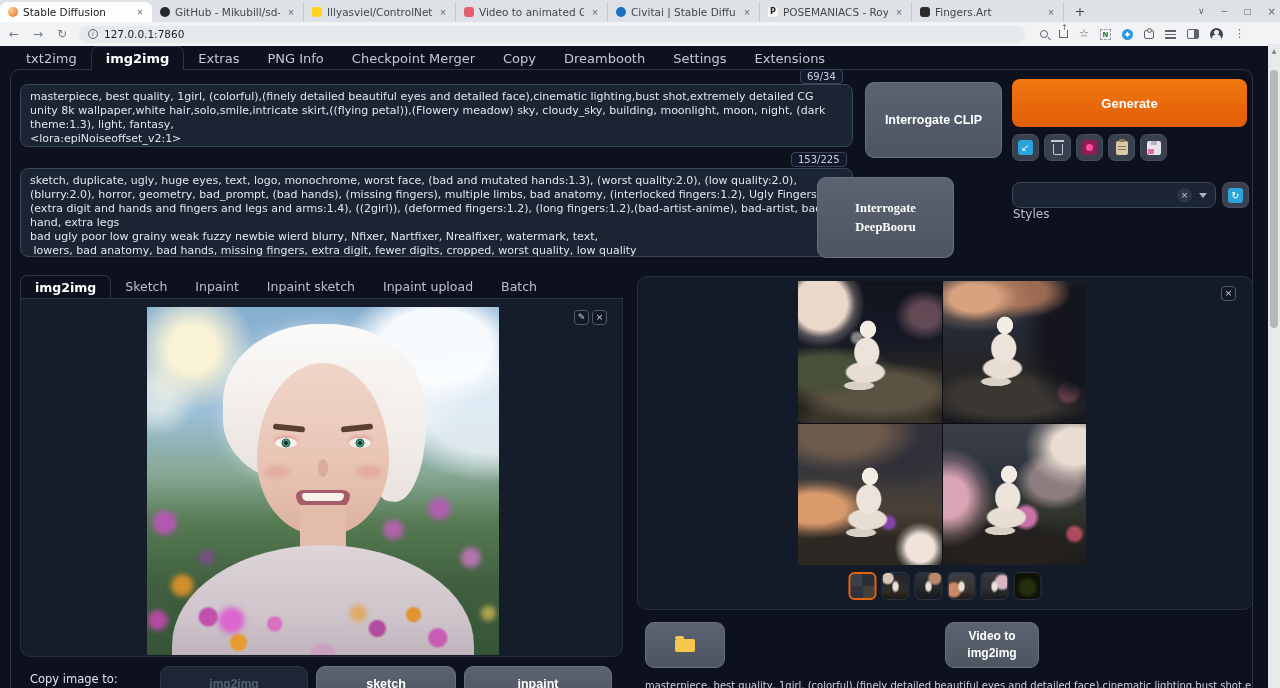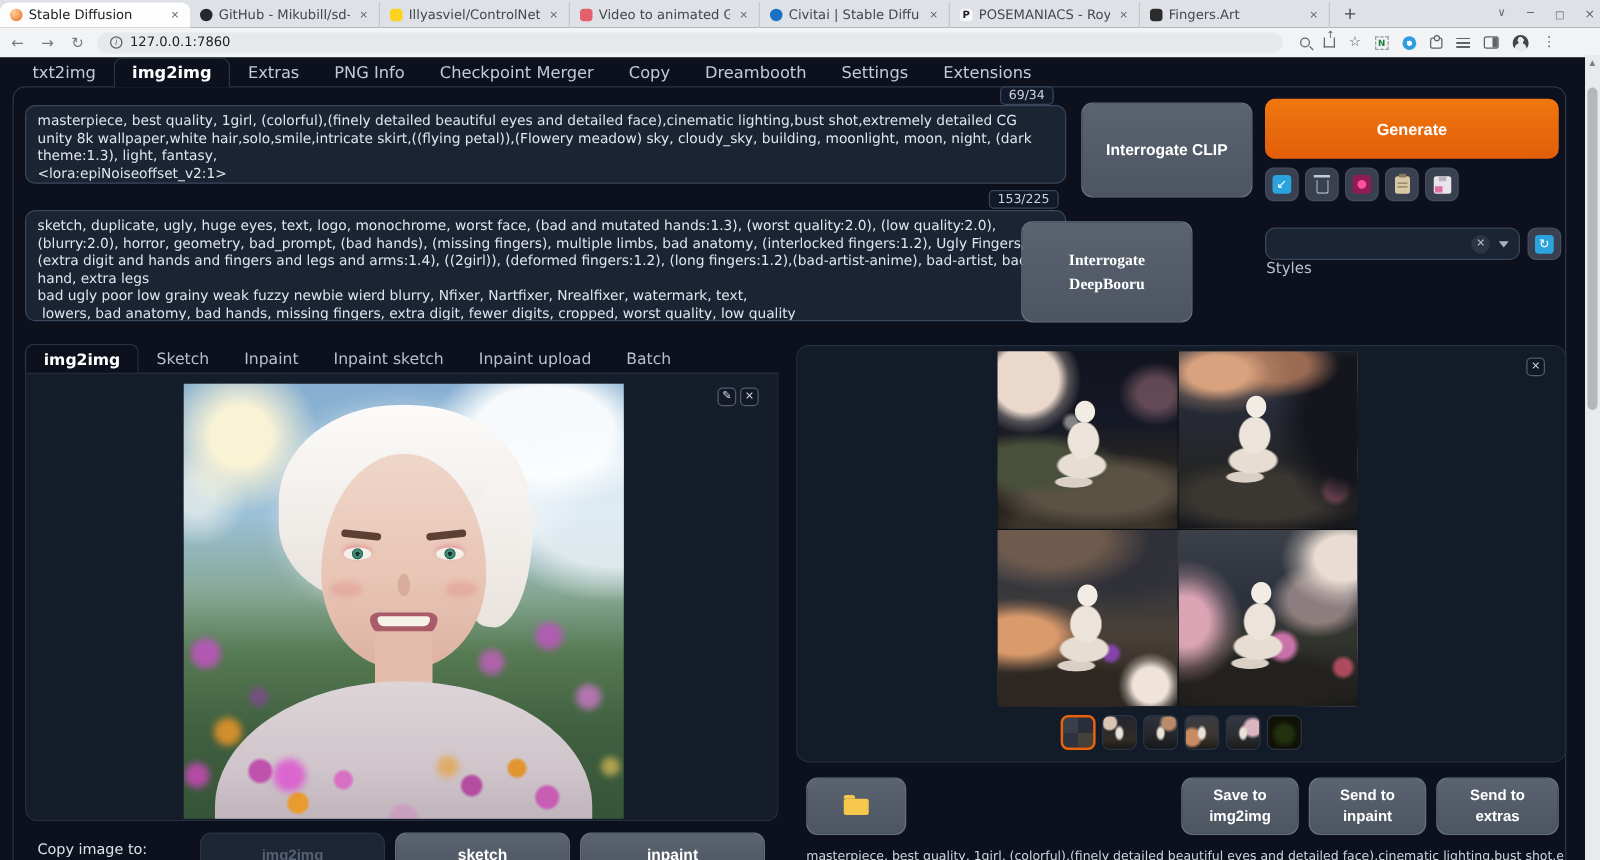--- a/index.html
+++ b/index.html
@@ -427,18 +427,16 @@
         <span class="thumb t3"></span>
         <span class="thumb t4"></span>
         <span class="thumb t5"></span>
         <span class="thumb t6"></span>
       </div>
     </div>
 
     <button class="gbtn galbtn gb-folder">
         <span class="folder-ic"></span>
       </button>
-    <button class="gbtn galbtn gb-s1">Save to img2img</button>
-    <button class="gbtn galbtn gb-s2">Send to inpaint</button>
-    <button class="gbtn galbtn gb-s3">Send to extras</button>
+    <button class="gbtn galbtn gb-s1">Video to img2img</button>
     <div class="info-text">masterpiece, best quality, 1girl, (colorful),(finely detailed beautiful eyes and detailed face),cinematic lighting,bust shot,extremely detailed CG</div>
   </div>
 </div>
 
 </body></html>

